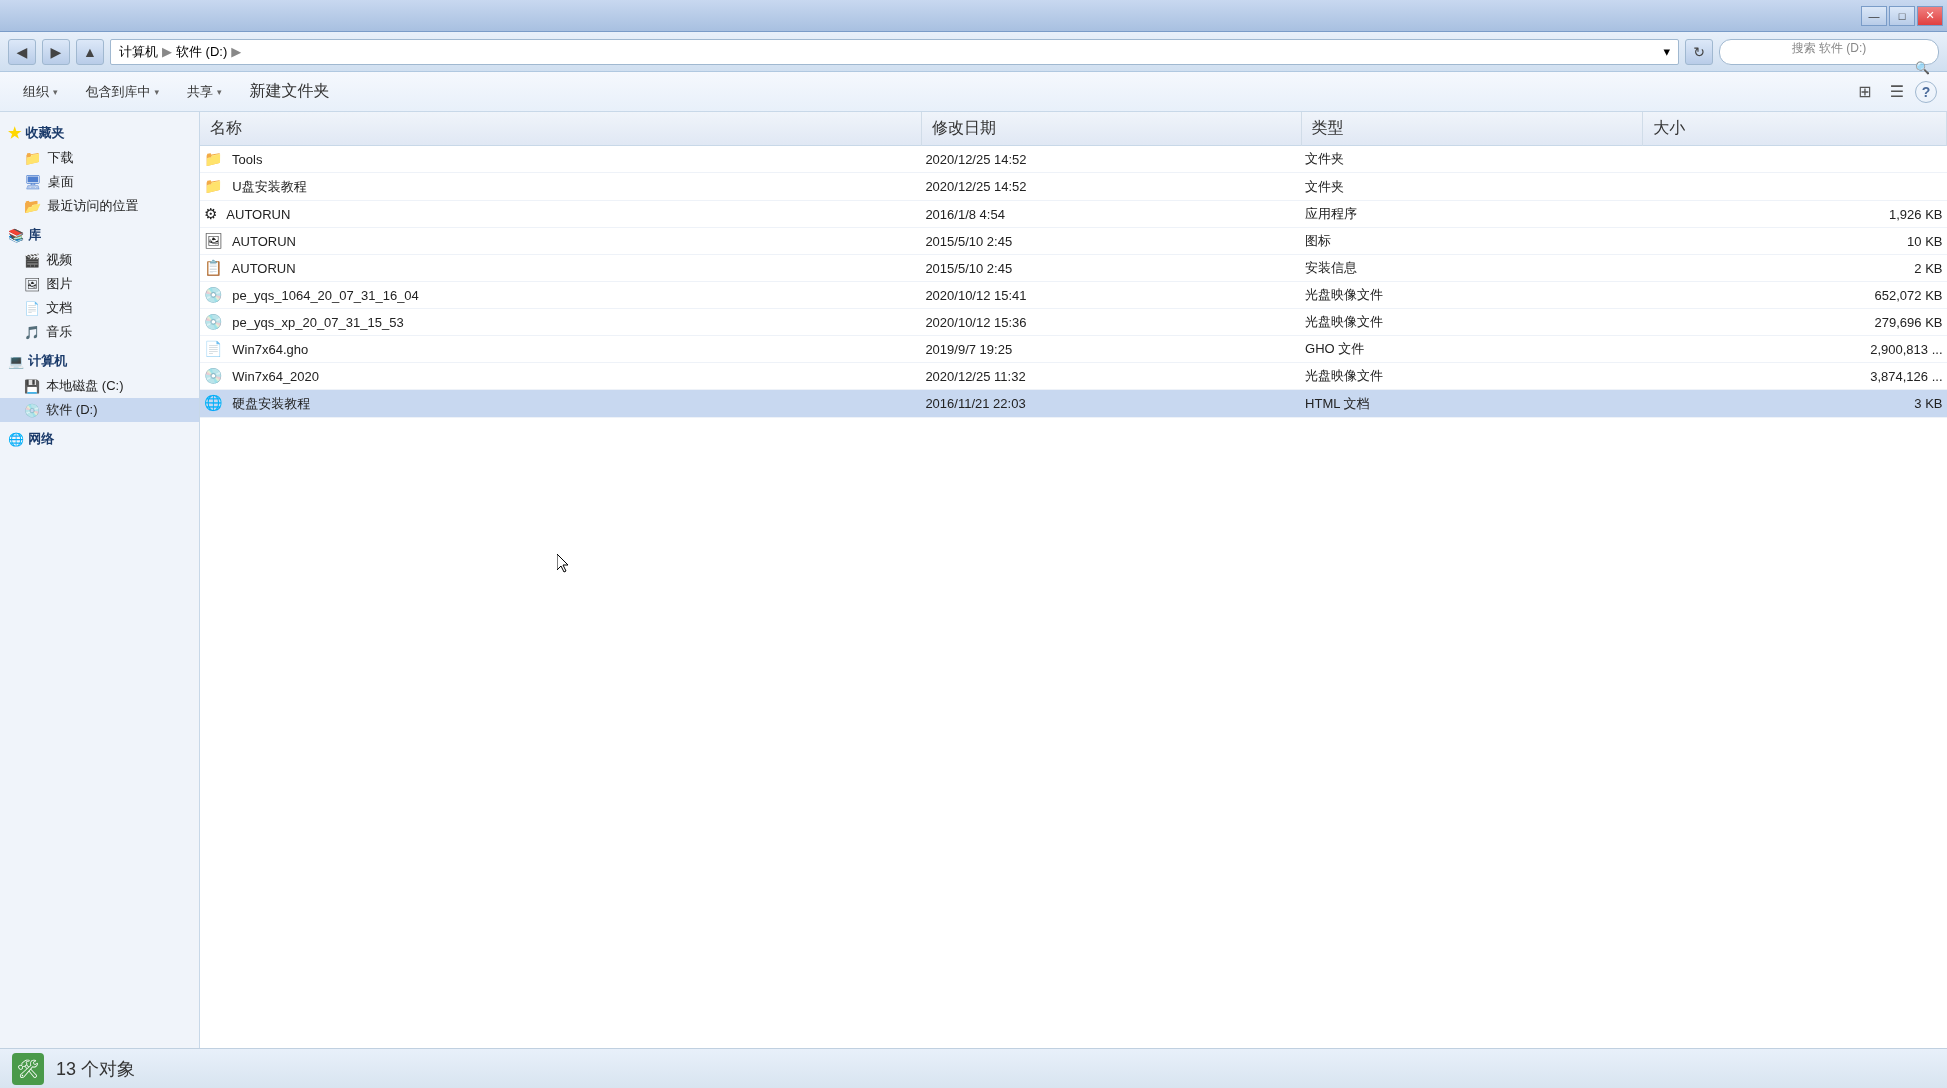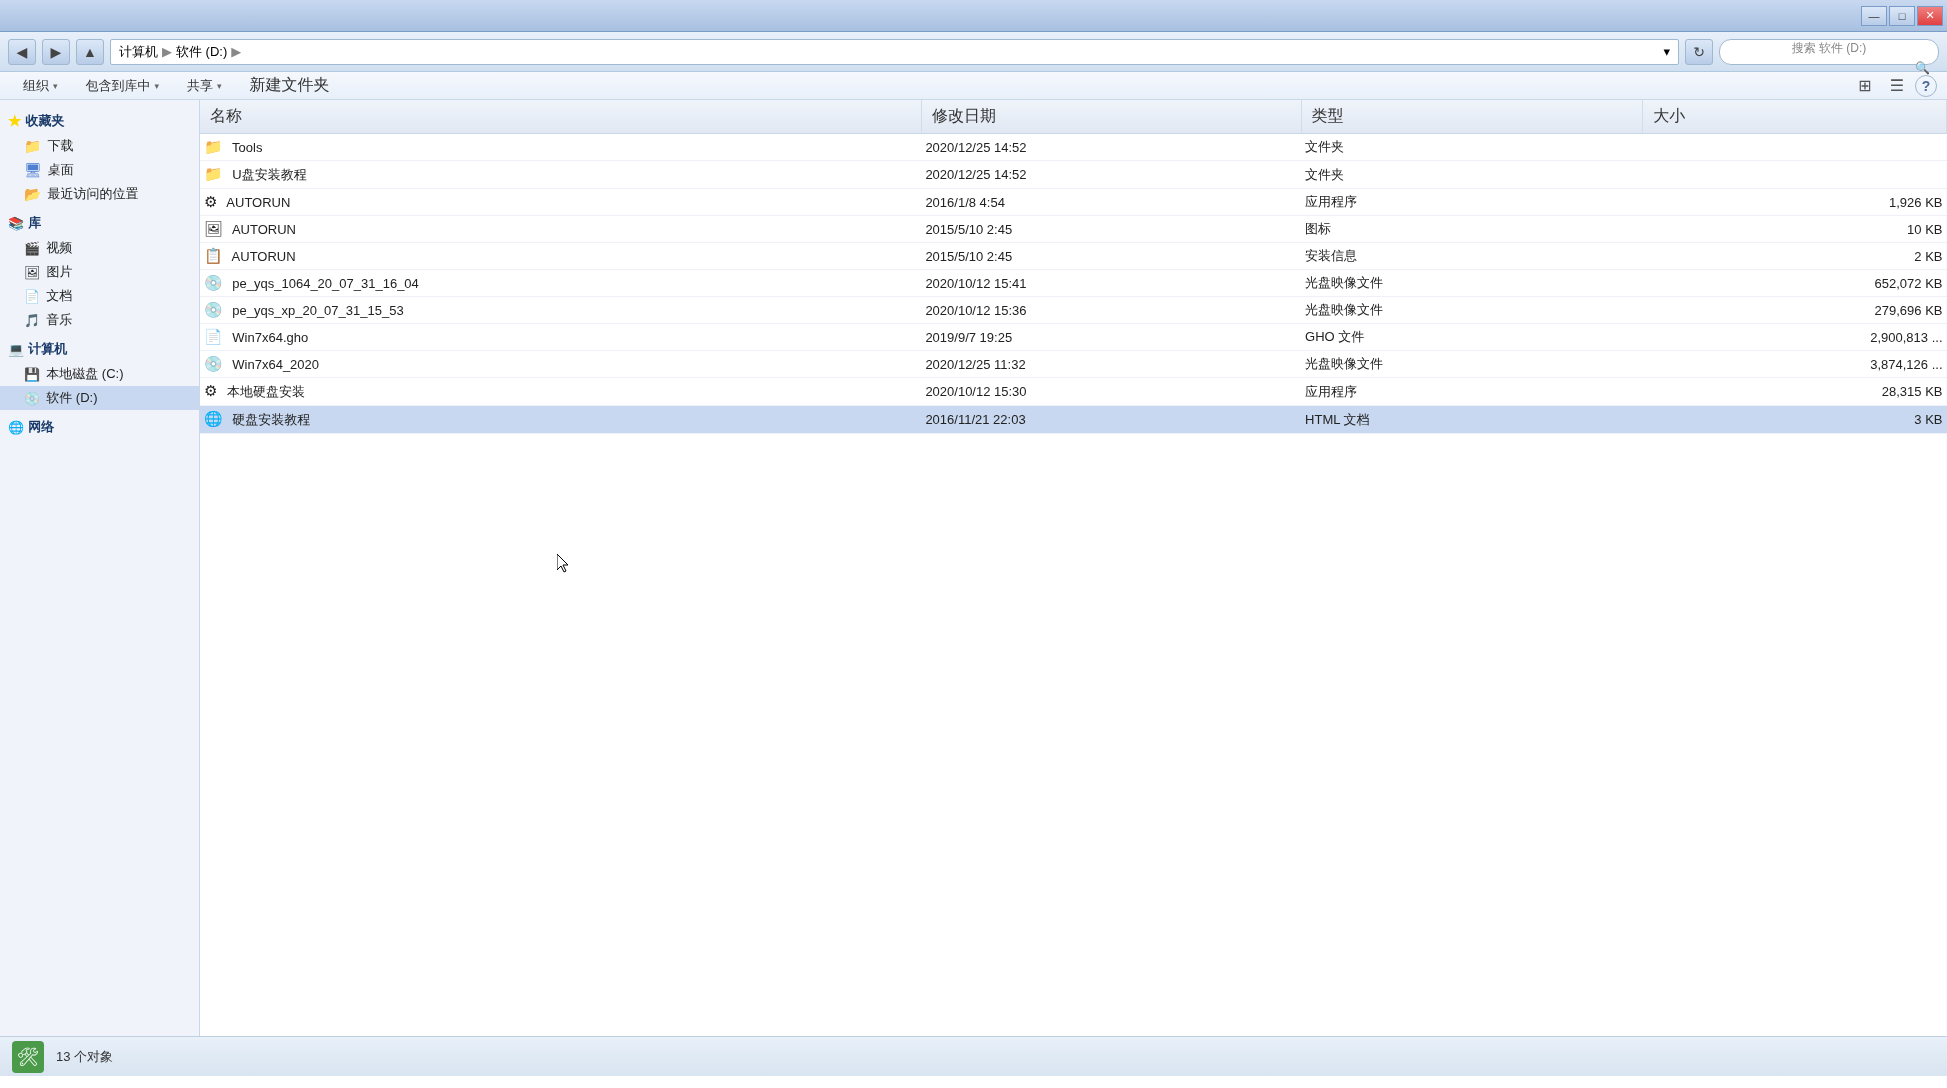--- a/index.html
+++ b/index.html
@@ -100,21 +100,21 @@
       align-items: center;
       padding: 0 8px;
       gap: 4px;
       font-size: 12px;
       color: #888;
       flex-direction: column;
     }
 
     
     .toolbar {
-      height: 28px;
+      height: 40px;
       background: linear-gradient(to bottom, #f5f8fd 0%, #e8f0fa 100%);
       display: flex;
       align-items: center;
       padding: 0 10px;
       gap: 2px;
       border-bottom: 1px solid #c8d8e8;
     }
     .tool-btn {
       height: 30px;
       padding: 0 12px;
@@ -251,21 +251,21 @@
       width: 32px;
       height: 32px;
       background: #4a9a4a;
       border-radius: 4px;
       display: flex;
       align-items: center;
       justify-content: center;
       font-size: 18px;
       color: #fff;
     }
-    .status-text { font-size: 13px; color: #333; text-align: right; }
+    .status-text { font-size: 18px; color: #333; text-align: right; }
   </style>
 </head>
 <body>
 
 <div class="title-bar">
   <div class="title-bar-buttons">
     <div class="tb-btn">—</div>
     <div class="tb-btn">□</div>
     <div class="tb-btn close">✕</div>
   </div>
@@ -464,29 +464,20 @@
   </tr>
           <tr>
     <td class="col-name">
       <span class="file-icon">💿</span>
       <span>Win7x64_2020</span>
     </td>
     <td class="col-date">2020/12/25 11:32</td>
     <td class="col-type">光盘映像文件</td>
     <td class="col-size">3,874,126 ...</td>
   </tr>
-          <tr>
-    <td class="col-name">
-      <span class="file-icon">⚙</span>
-      <span>本地硬盘安装</span>
-    </td>
-    <td class="col-date">2020/10/12 15:30</td>
-    <td class="col-type">应用程序</td>
-    <td class="col-size">28,315 KB</td>
-  </tr>
           <tr class="selected">
     <td class="col-name">
       <span class="file-icon">🌐</span>
       <span>硬盘安装教程</span>
     </td>
     <td class="col-date">2016/11/21 22:03</td>
     <td class="col-type">HTML 文档</td>
     <td class="col-size">3 KB</td>
   </tr>
         </tbody>

